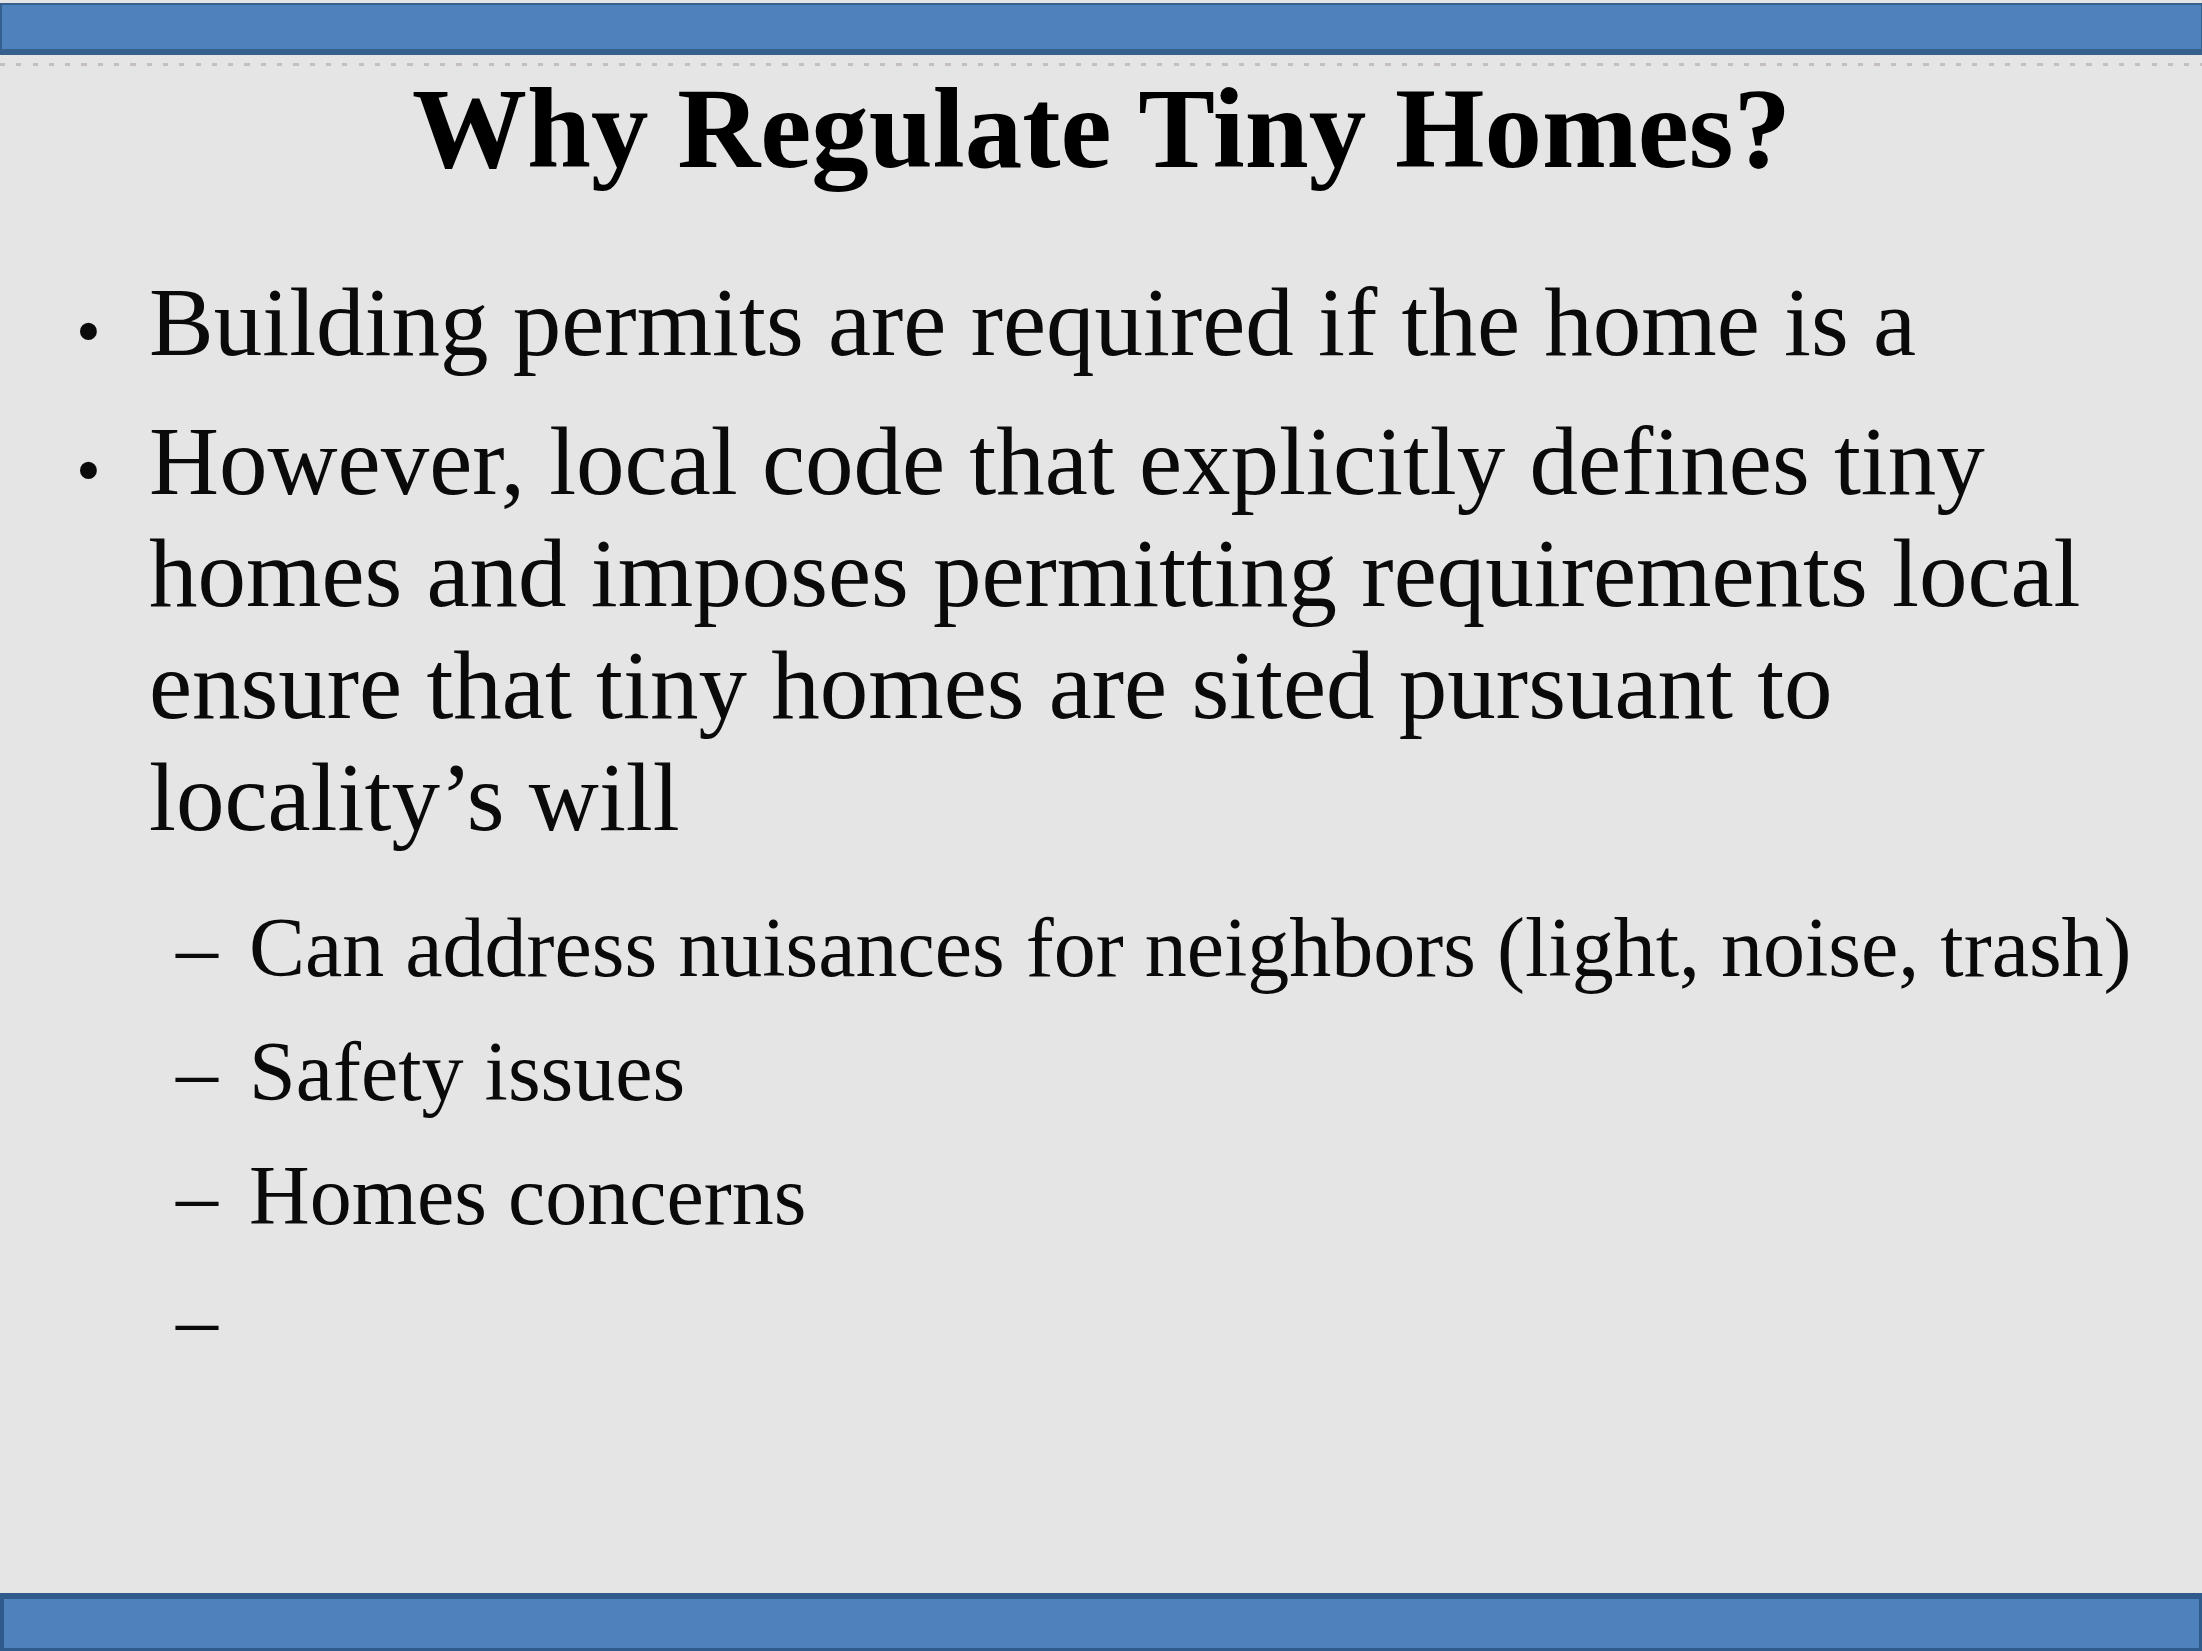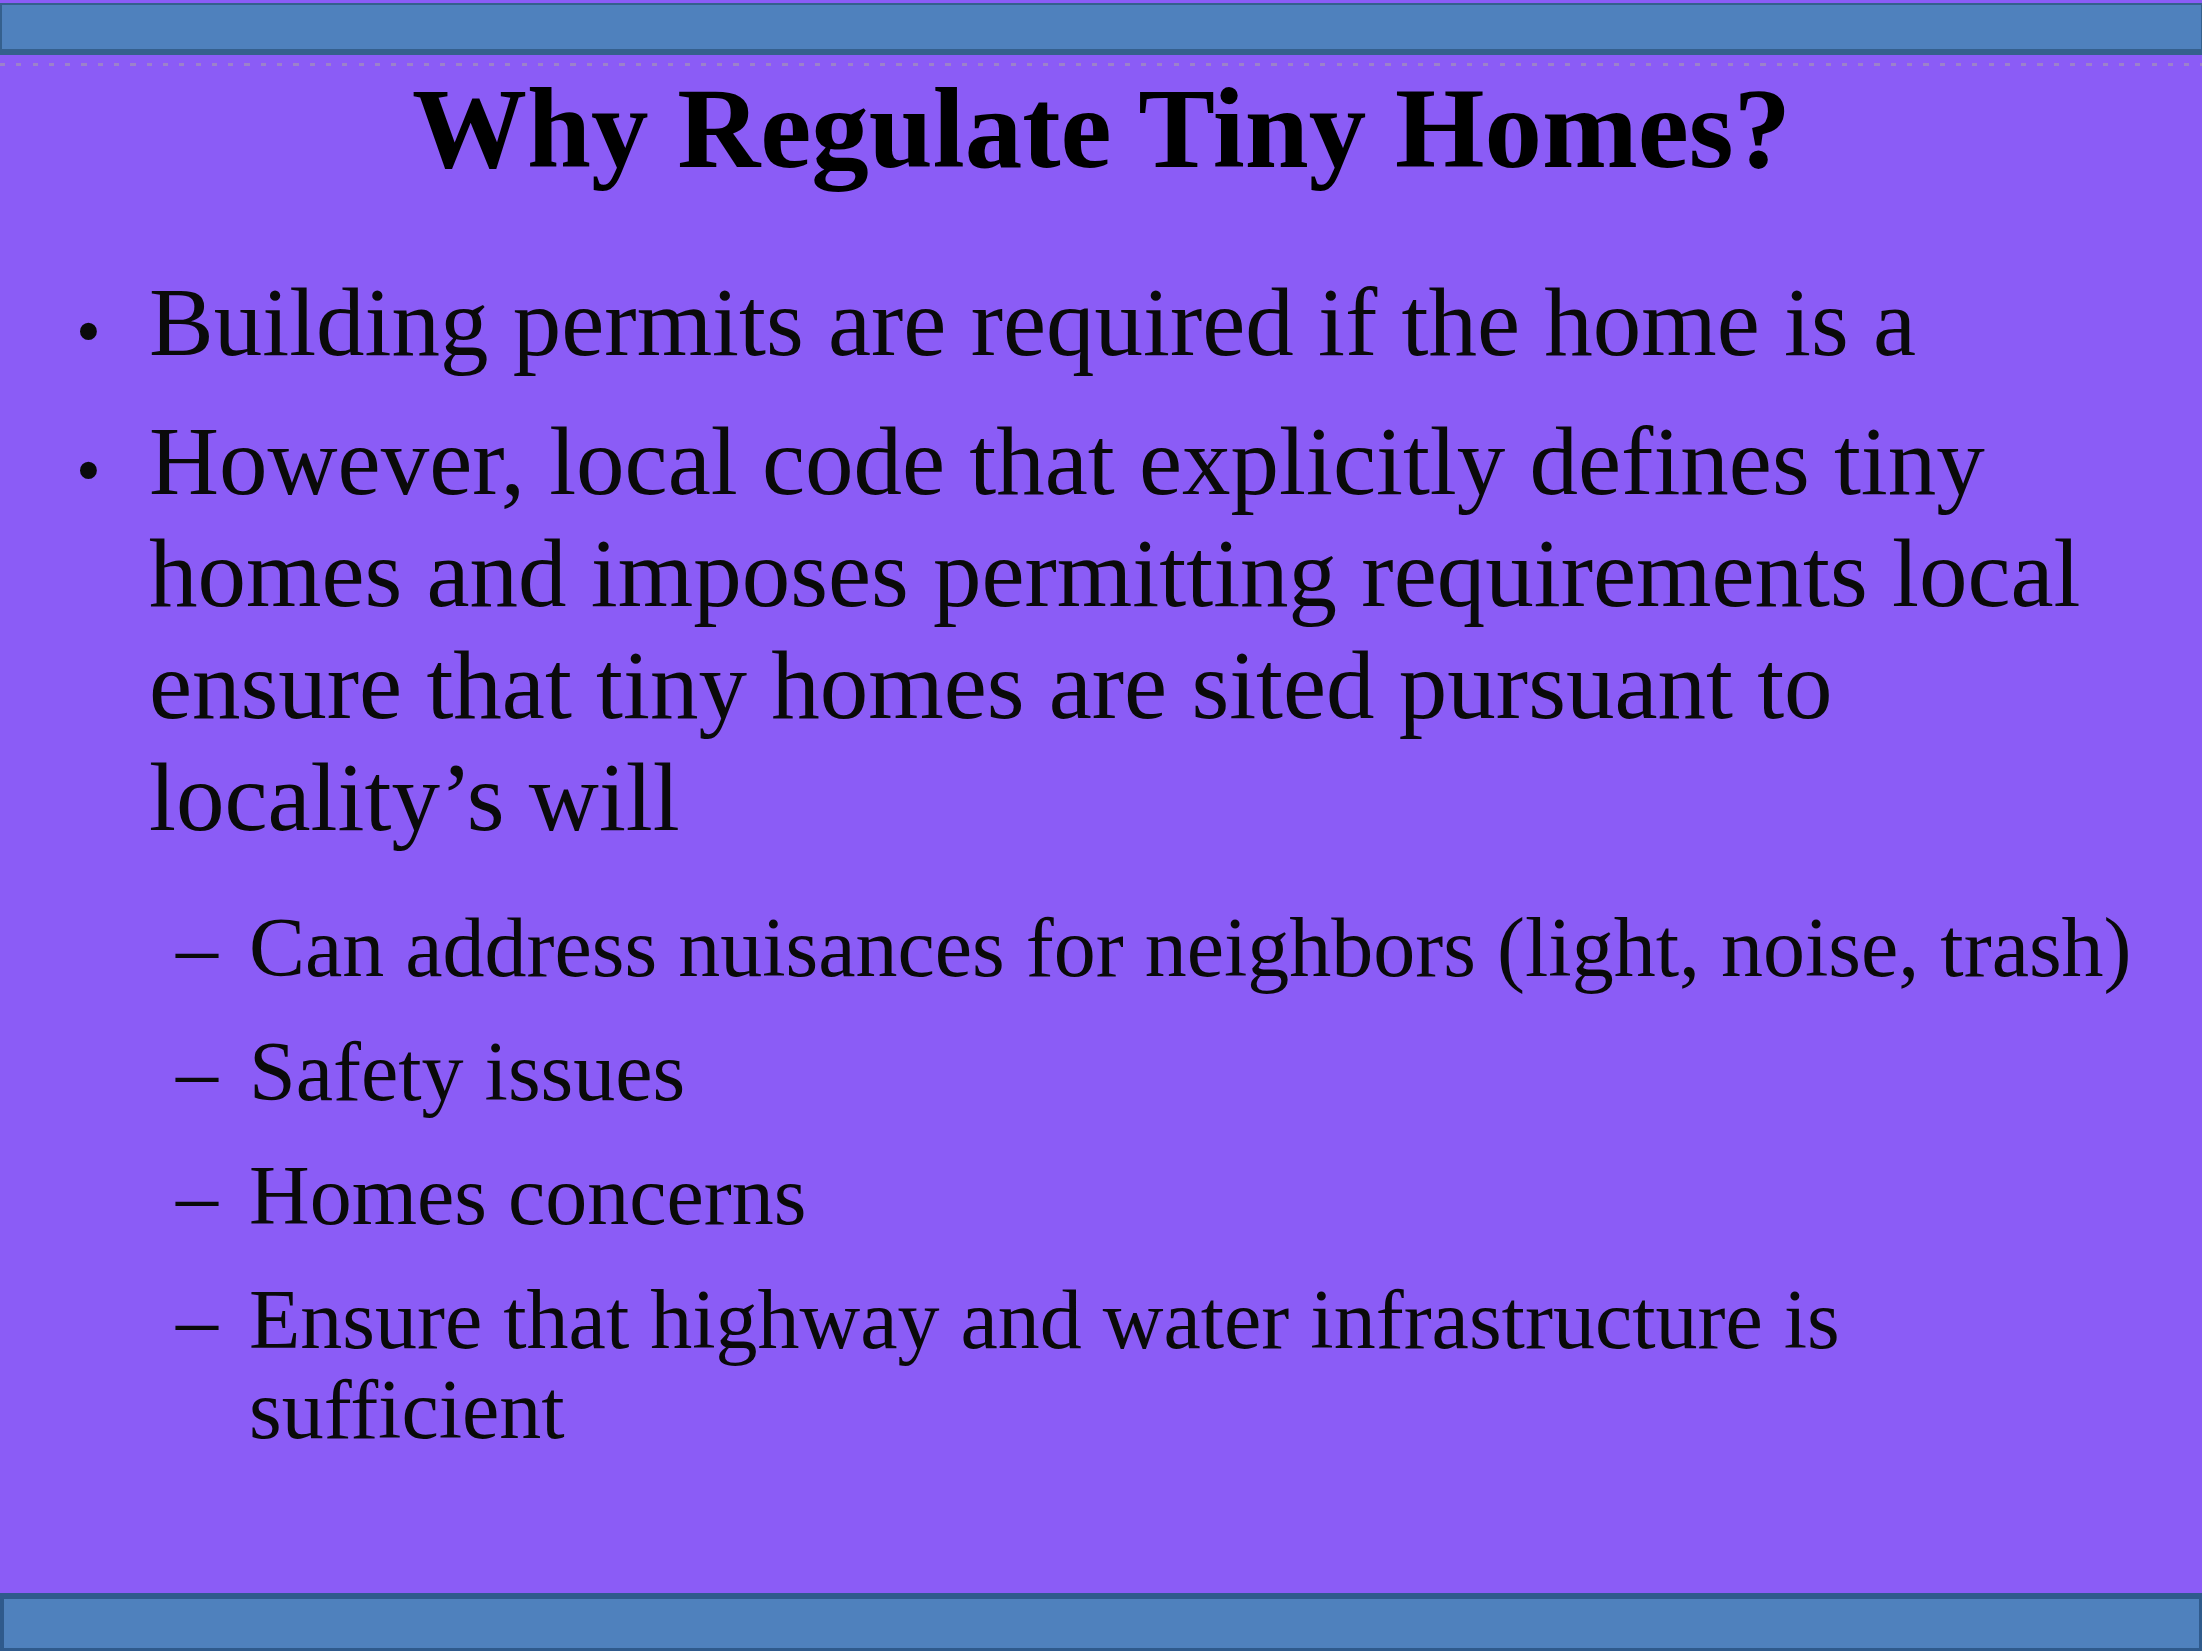--- a/index.html
+++ b/index.html
@@ -1,20 +1,20 @@
 <!DOCTYPE html>
 <html style="font-size:13.8px"><head>
 <meta charset="utf-8">
 <style>
   html, body { margin: 0; padding: 0; background: #ffffff; }
   .slide {
     position: relative;
     width: 2203px;
     height: 1652px;
-    background: #8b5cf6;
+    background: #e5e5e5;
     overflow: hidden;
     font-family: "Liberation Serif", "DejaVu Serif", serif;
     color: #0a0a0a;
   }
 
   
   .top-bar {
     position: absolute;
     top: 3.4px; left: 0; right: 0;
     height: 52px;
@@ -138,24 +138,20 @@
 
     <div class="row l2 sub-next">
       <span class="marker">–</span>
       <div>
         <div class="line">Homes concerns</div>
       </div>
     </div>
 
     <div class="row l2 sub-next">
       <span class="marker">–</span>
-      <div>
-        <div class="line">Ensure that highway and water infrastructure is</div>
-        <div class="line">sufficient</div>
-      </div>
     </div>
 
   </div>
 
   <div class="bottom-bar"></div>
 
 </div>
 
 
 </body></html>

